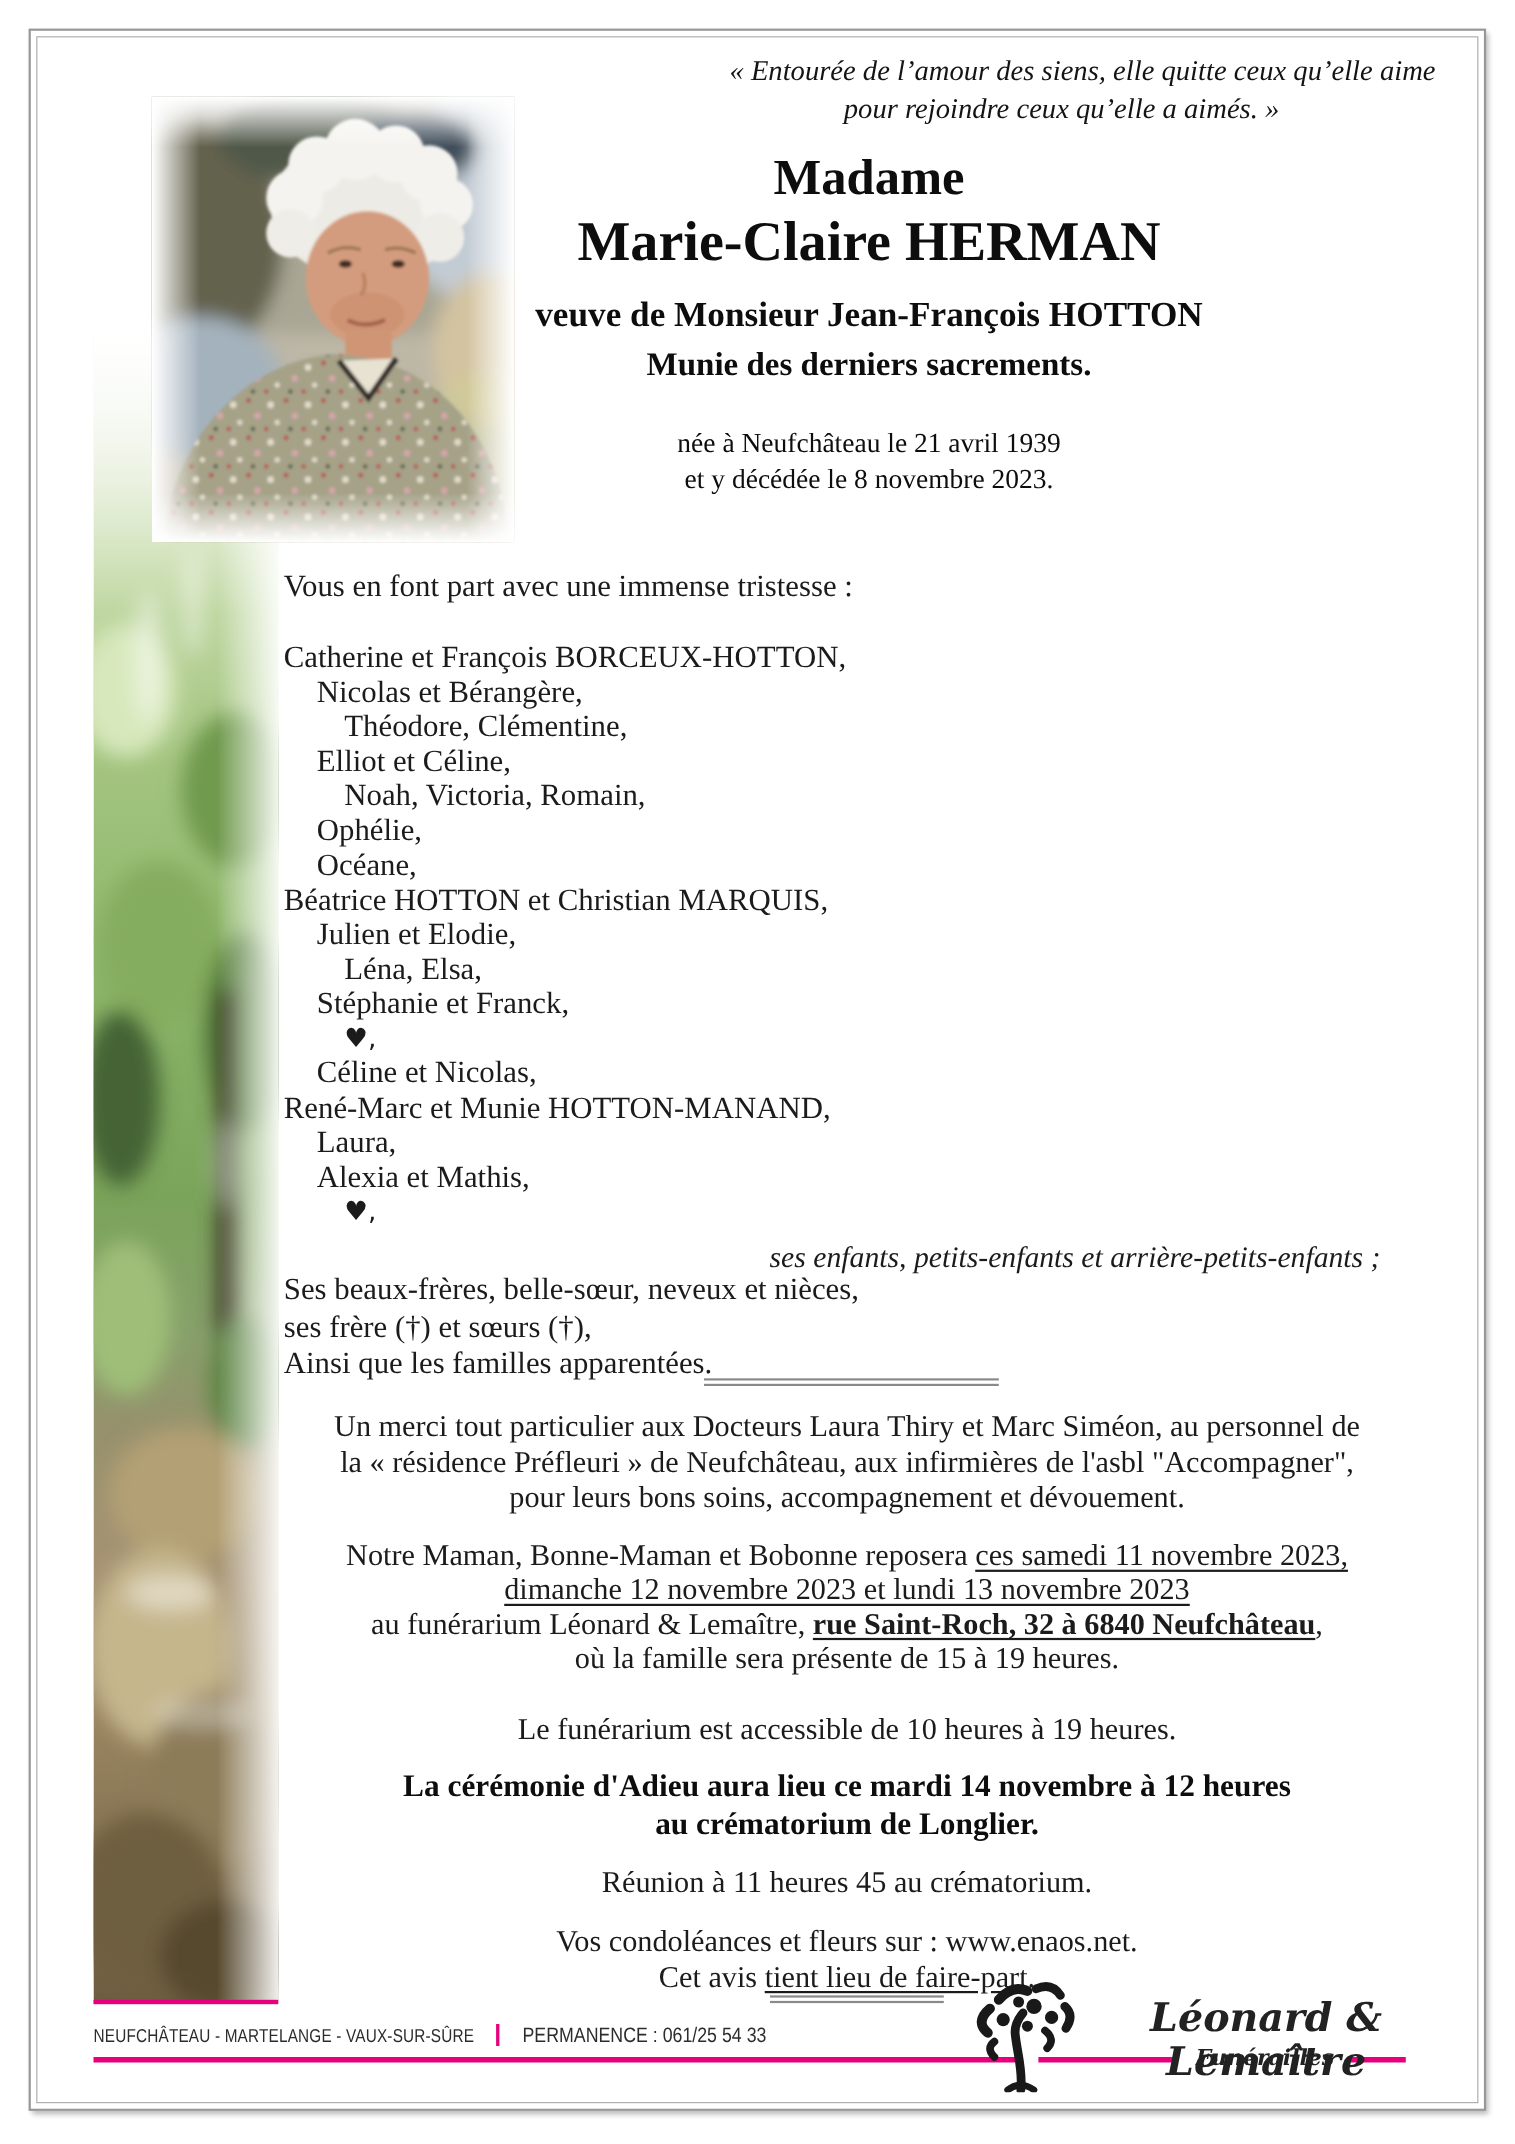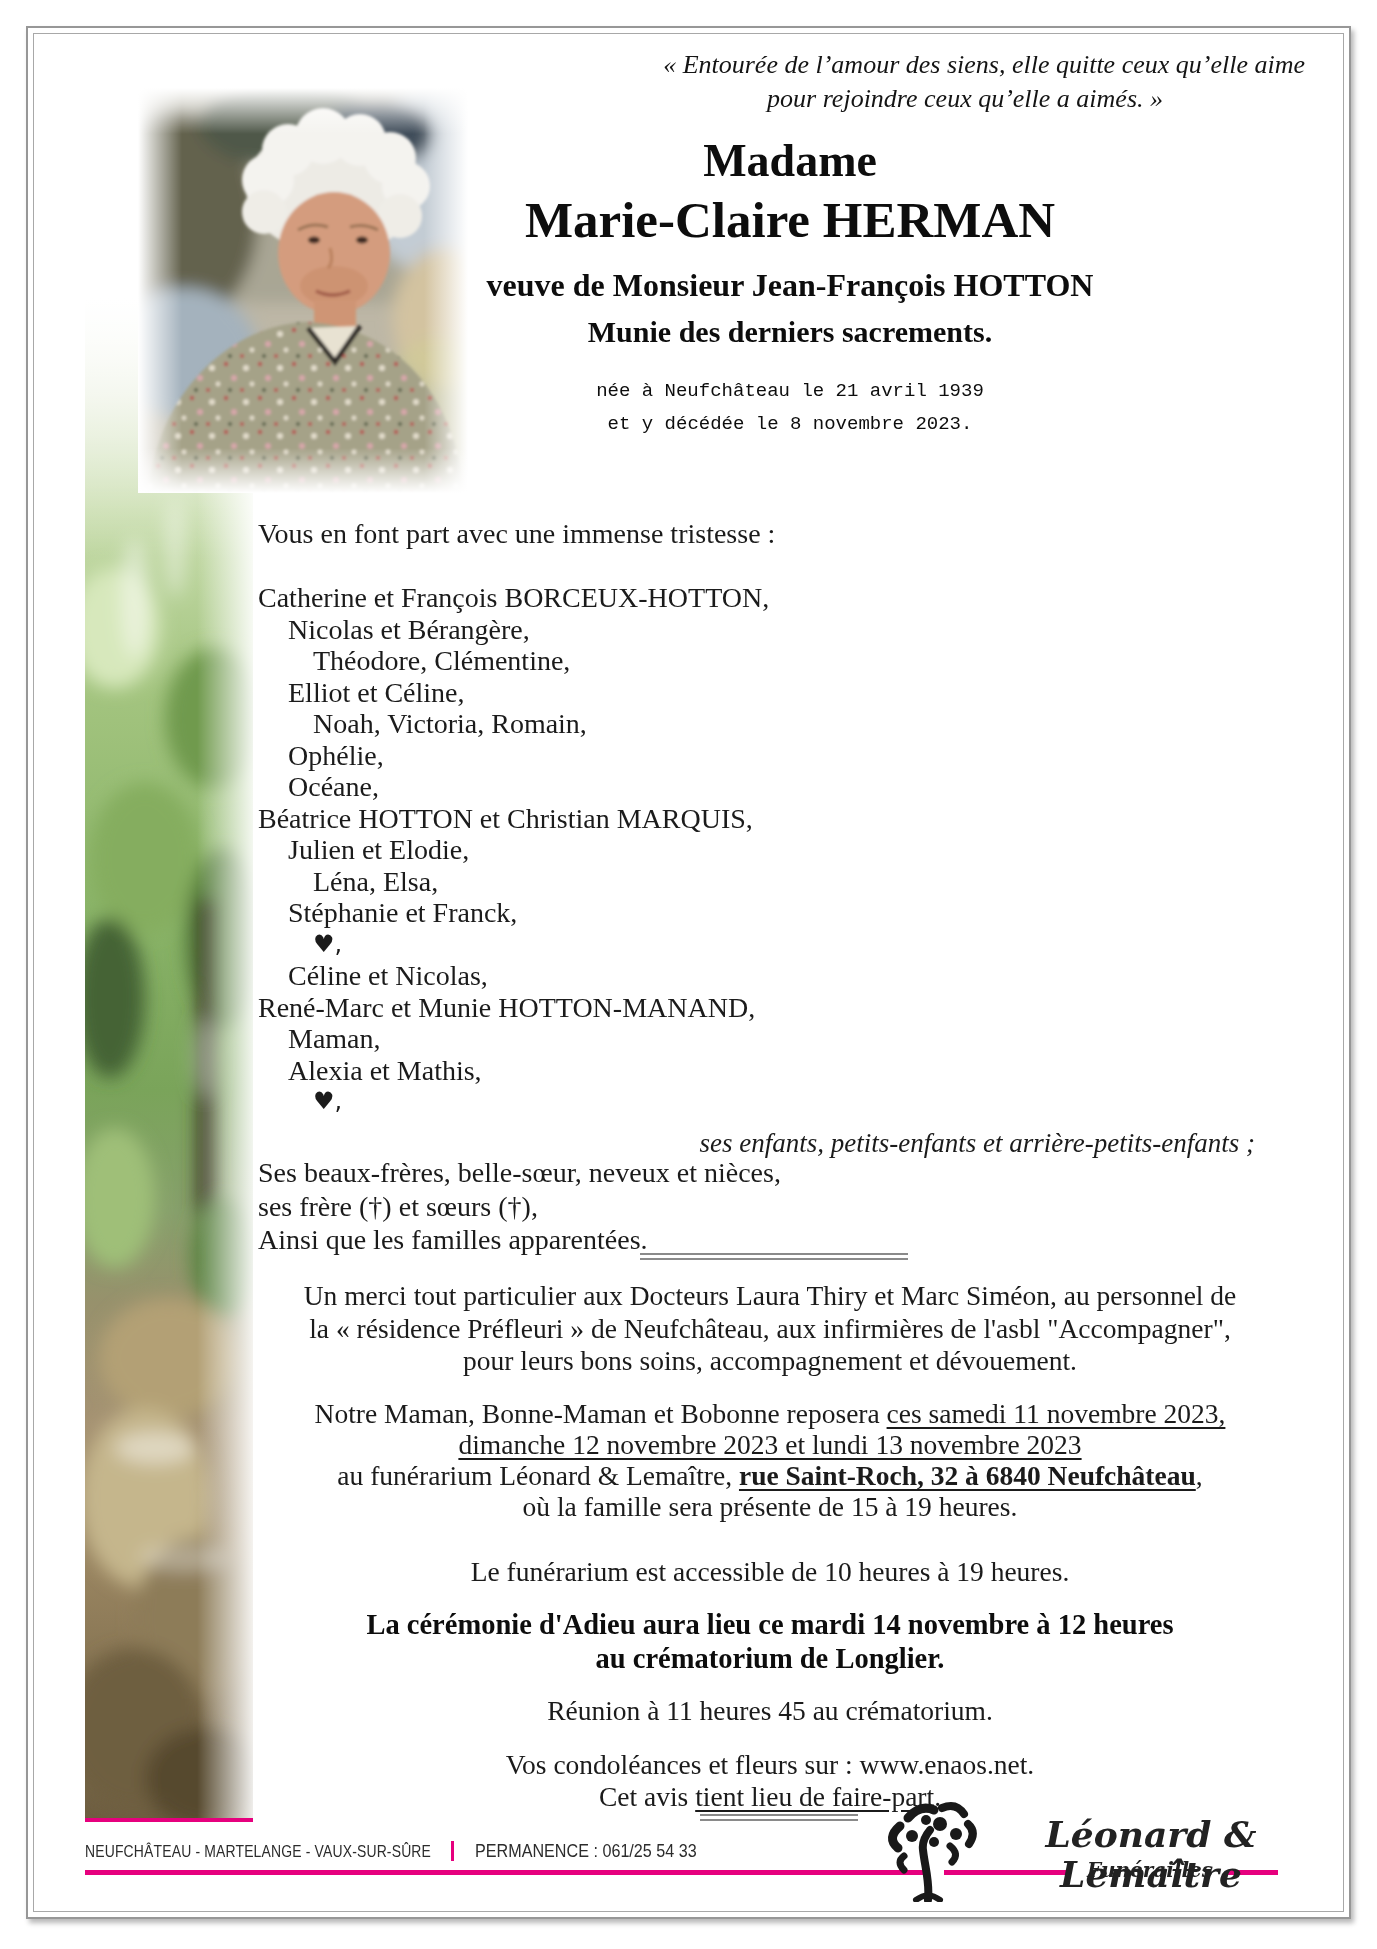--- a/index.html
+++ b/index.html
@@ -17,21 +17,21 @@
   .quote{position:absolute;top:48px;right:72px;text-align:center;font-style:italic;
          font-size:26px;line-height:34px;color:#141414;}
   .quote .l2{padding-right:38px;}
 
   
   .header{position:absolute;left:240px;top:133px;width:1100px;text-align:center;color:#0d0d0d;}
   .h-madame{font-size:46px;font-weight:bold;line-height:56px;}
   .h-name{font-size:51px;font-weight:bold;line-height:62px;}
   .h-veuve{font-size:32px;font-weight:bold;line-height:40px;margin-top:14px;}
   .h-munie{font-size:30px;font-weight:bold;line-height:38px;margin-top:8px;}
-  .h-dates{font-size:19px;line-height:33px;margin-top:24px;font-family:Liberation Mono, monospace;}
+  .h-dates{font-size:25px;line-height:33px;margin-top:36px;}
 
   
   .intro{position:absolute;left:258px;top:518px;font-size:28px;}
   .family{position:absolute;left:258px;top:582px;font-size:28px;line-height:31.5px;}
   .ind1{padding-left:30px;}
   .ind2{padding-left:55px;}
   .heart{font-family:"DejaVu Sans", sans-serif;font-size:24px;}
   .closing-italic{position:absolute;top:1128px;right:122px;font-style:italic;font-size:27px;}
   .relatives{position:absolute;left:258px;top:1156px;font-size:28px;line-height:33.5px;}
 
@@ -234,21 +234,21 @@
     <div class="ind2">Noah, Victoria, Romain,</div>
     <div class="ind1">Ophélie,</div>
     <div class="ind1">Océane,</div>
     <div class="ind0">Béatrice HOTTON et Christian MARQUIS,</div>
     <div class="ind1">Julien et Elodie,</div>
     <div class="ind2">Léna, Elsa,</div>
     <div class="ind1">Stéphanie et Franck,</div>
     <div class="ind2 heart">♥,</div>
     <div class="ind1">Céline et Nicolas,</div>
     <div class="ind0">René-Marc et Munie HOTTON-MANAND,</div>
-    <div class="ind1">Maman,</div>
+    <div class="ind1">Laura,</div>
     <div class="ind1">Alexia et Mathis,</div>
     <div class="ind2 heart">♥,</div>
   </div>
 
   <div class="closing-italic">ses enfants, petits-enfants et arrière-petits-enfants ;</div>
 
   <div class="relatives">
     <div>Ses beaux-frères, belle-sœur, neveux et nièces,</div>
     <div>ses frère (†) et sœurs (†),</div>
     <div>Ainsi que les familles apparentées.</div>

